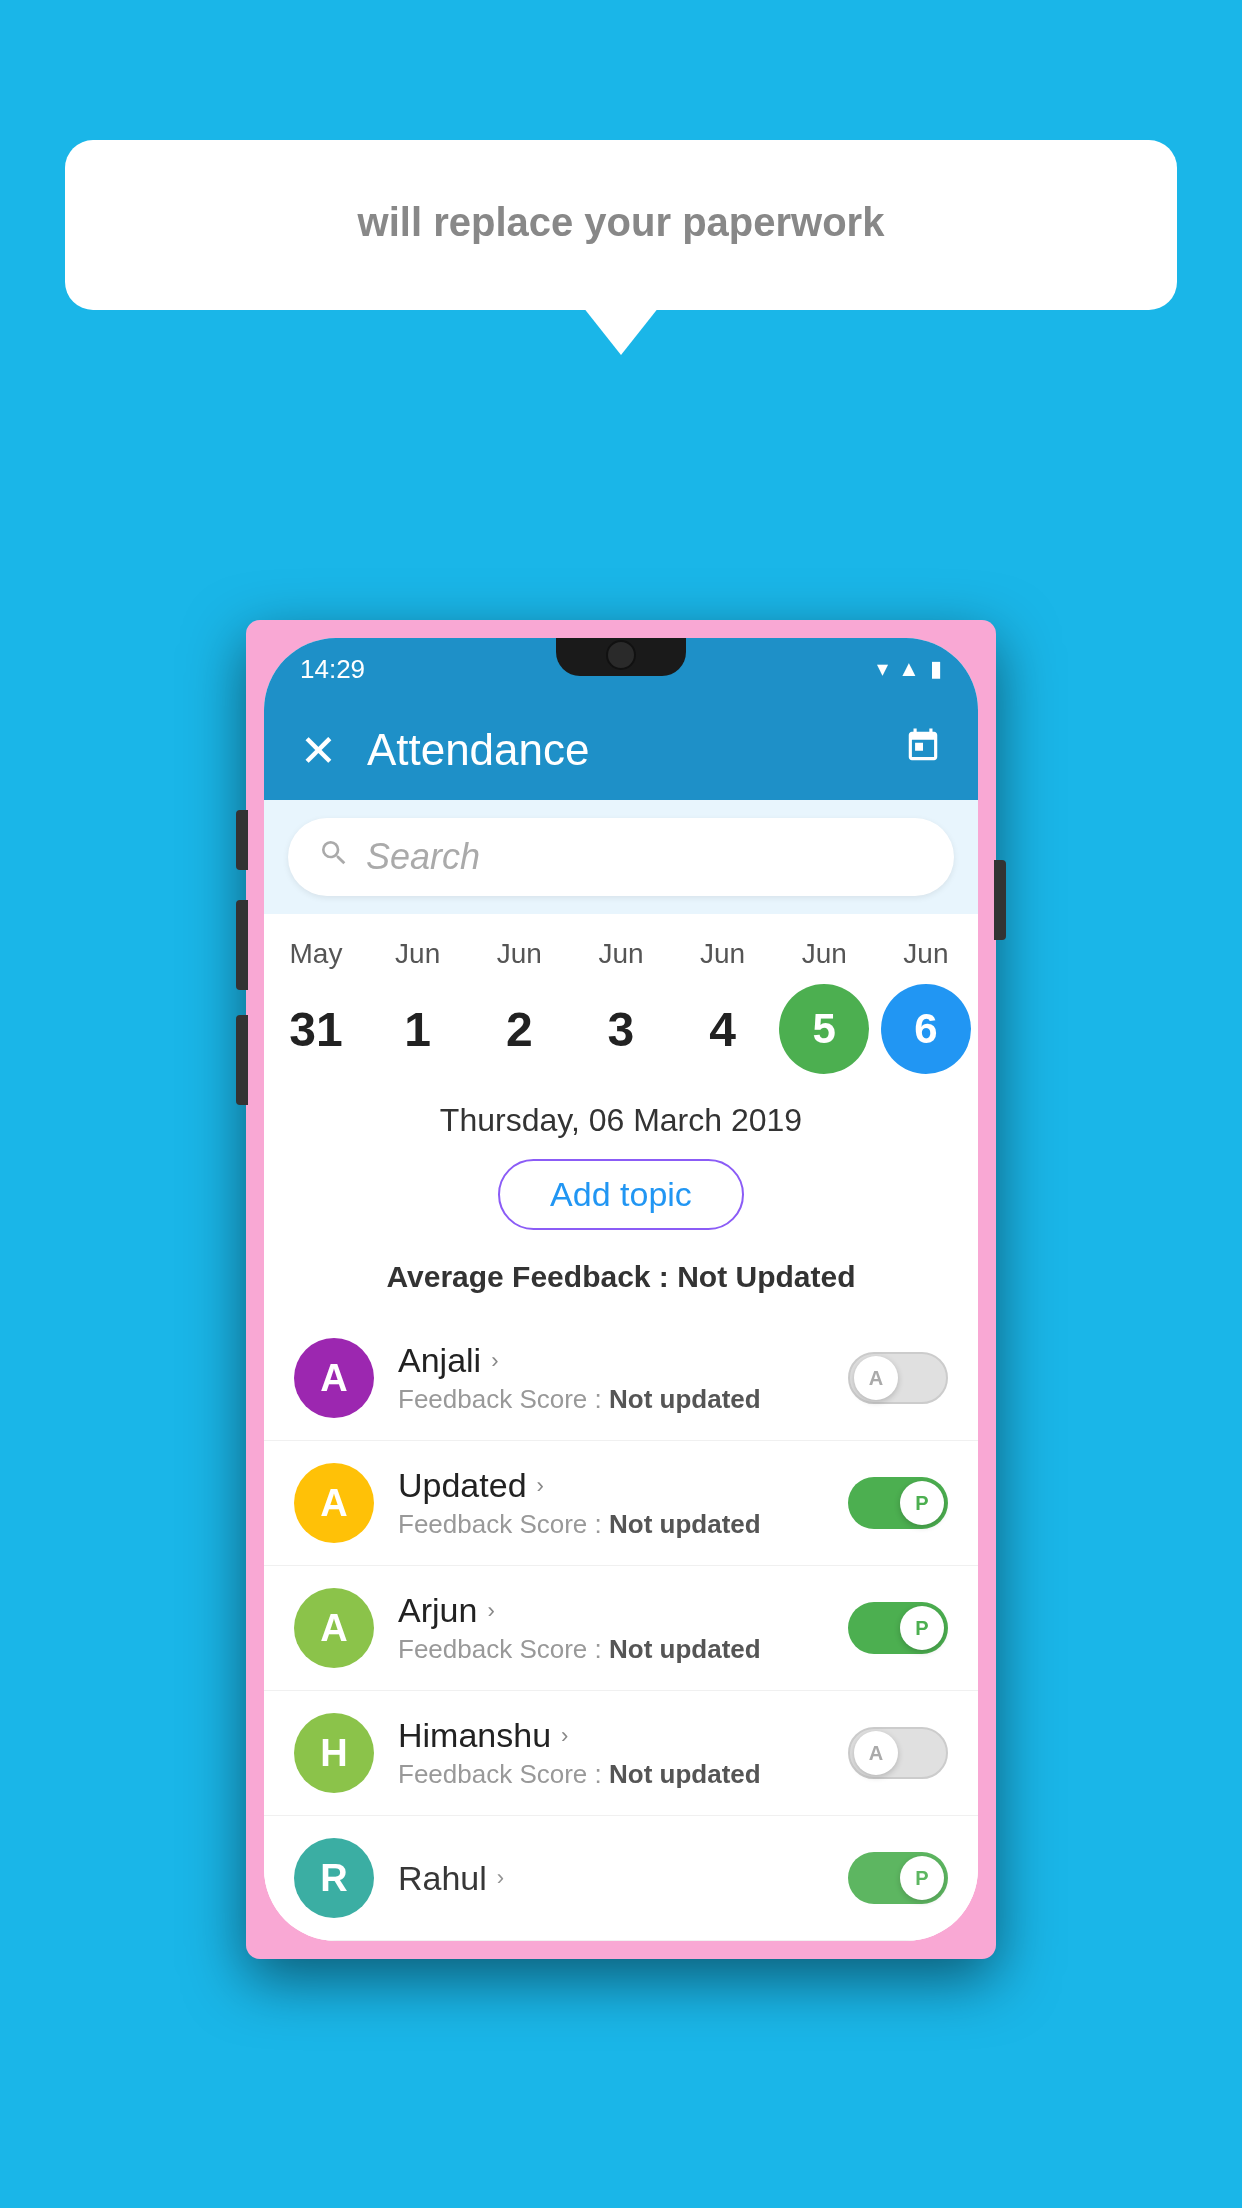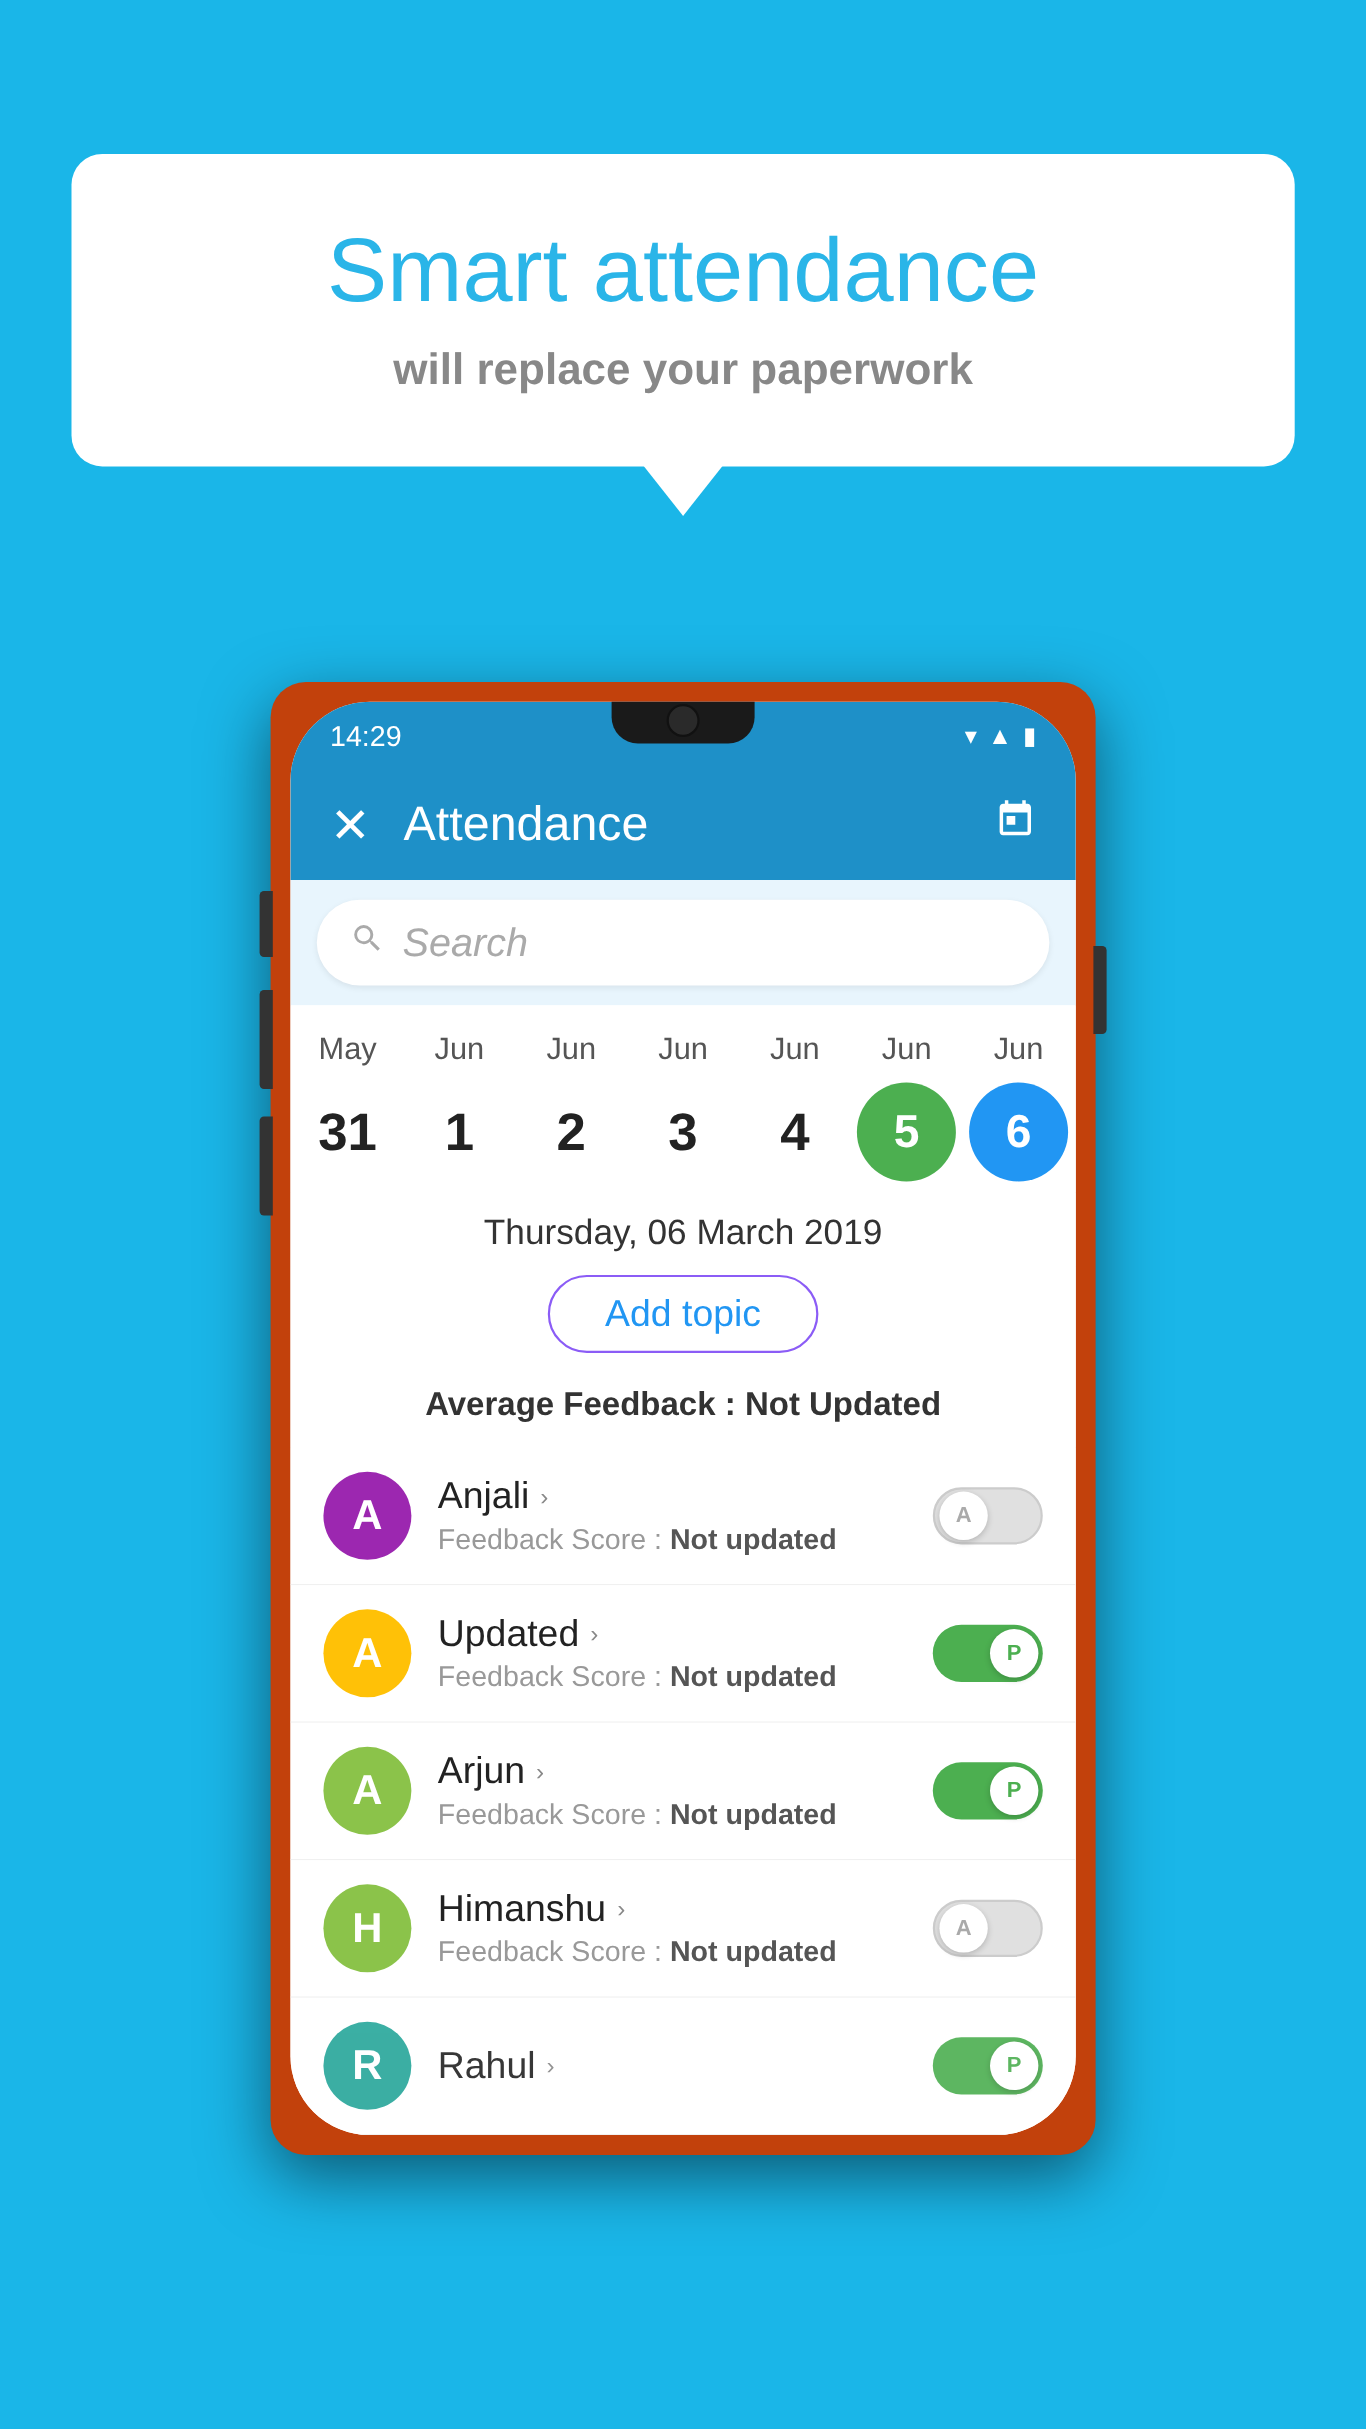--- a/index.html
+++ b/index.html
@@ -52,22 +52,22 @@
 
     
     .phone-container {
       position: absolute;
       top: 620px;
       left: 50%;
       transform: translateX(-50%);
       width: 750px;
     }
     .phone-outer {
-      background: #c2410c;
-      border-radius: 32px;
+      background: #f9a8d4;
+      border-radius: 14px;
       padding: 18px;
       position: relative;
       box-shadow: 0 20px 60px rgba(0,0,0,0.5);
     }
     .phone-notch-area {
       position: absolute;
       top: 18px;
       left: 50%;
       transform: translateX(-50%);
       width: 130px;
@@ -370,21 +370,20 @@
       height: 90px;
       background: #333;
       border-radius: 4px 0 0 4px;
     }
   </style>
 </head>
 <body>
 
 <div class="speech-bubble-container">
   <div class="speech-bubble">
-    <h1>Smart attendance</h1>
     <p>will replace your paperwork</p>
   </div>
 </div>
 
 <div class="phone-container">
   <div class="phone-outer">
     <div class="phone-notch-area"></div>
     <div class="phone-camera"></div>
     <div class="phone-btn-right"></div>
     <div class="phone-btn-left1"></div>

